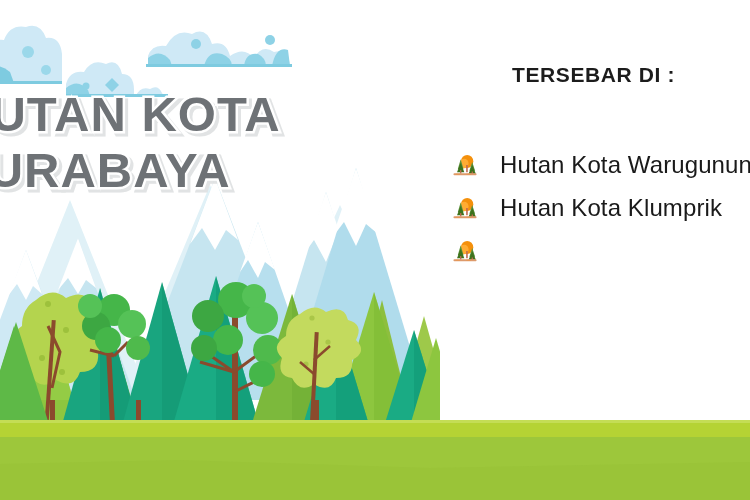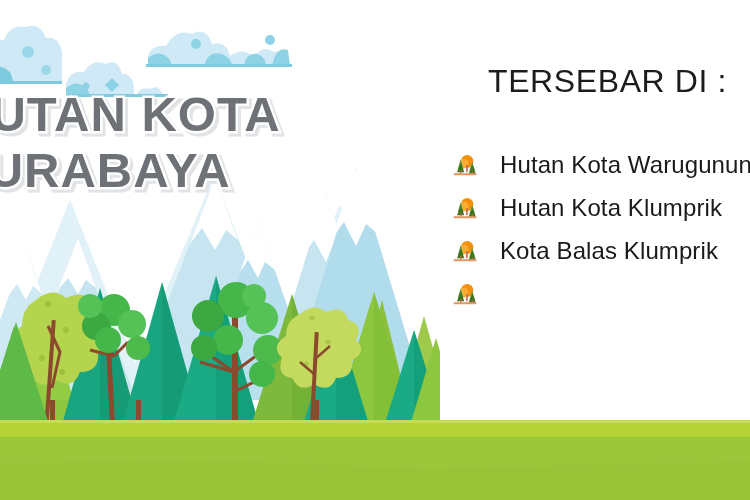--- a/index.html
+++ b/index.html
@@ -54,23 +54,23 @@
 
   
   #right-panel{
     position:absolute;
     left:440px;top:0;
     width:310px;height:500px;
     z-index:8;
   }
   #panel-heading{
     position:absolute;
-    left:48px;top:63px;
-    font-size:32px;
-    font-weight:normal;
+    left:72px;top:63px;
+    font-size:21px;
+    font-weight:bold;
     color:#1c1c1c;
     letter-spacing:.6px;
     white-space:nowrap;
   }
   #place-list{
     position:absolute;
     left:0;top:143px;
     width:310px;
     list-style:none;margin:0;padding:0;
   }
@@ -365,37 +365,20 @@
           <path d="M23 30 L28 18 L33 30 Z" fill="#3e721d"></path>
           <rect x="27.2" y="27" width="1.8" height="4" fill="#c1694f"></rect>
           <rect x="2" y="29.5" width="32" height="2.6" rx="1.3" fill="#dd9a6c"></rect>
           <rect x="5" y="30" width="6" height="1.4" fill="#ef9645" opacity=".7"></rect>
           <rect x="20" y="30" width="6" height="1.4" fill="#ef9645" opacity=".7"></rect>
         </svg>
         <span class="place-label">Hutan Kota Klumprik</span>
       </li>
 
 
-      <li class="place-item">
-        <svg class="place-icon" viewBox="0 0 36 36">
-          <ellipse cx="21" cy="13" rx="8.5" ry="9" fill="#f4900c"></ellipse>
-          <ellipse cx="17" cy="16" rx="6" ry="6.5" fill="#ffac33"></ellipse>
-          <rect x="19.6" y="18" width="2.2" height="10" fill="#c1694f"></rect>
-          <path d="M8 24 L12 10 L16 24 Z" fill="#5c913b"></path>
-          <path d="M7 28 L12 15 L17 28 Z" fill="#3e721d"></path>
-          <rect x="11.2" y="25" width="1.8" height="5" fill="#c1694f"></rect>
-          <path d="M24 26 L28 14 L32 26 Z" fill="#5c913b"></path>
-          <path d="M23 30 L28 18 L33 30 Z" fill="#3e721d"></path>
-          <rect x="27.2" y="27" width="1.8" height="4" fill="#c1694f"></rect>
-          <rect x="2" y="29.5" width="32" height="2.6" rx="1.3" fill="#dd9a6c"></rect>
-          <rect x="5" y="30" width="6" height="1.4" fill="#ef9645" opacity=".7"></rect>
-          <rect x="20" y="30" width="6" height="1.4" fill="#ef9645" opacity=".7"></rect>
-        </svg>
-        <span class="place-label">Kota Balas Klumprik</span>
-      </li>
 
       <li class="place-item">
         <svg class="place-icon" viewBox="0 0 36 36">
           <ellipse cx="21" cy="13" rx="8.5" ry="9" fill="#f4900c"></ellipse>
           <ellipse cx="17" cy="16" rx="6" ry="6.5" fill="#ffac33"></ellipse>
           <rect x="19.6" y="18" width="2.2" height="10" fill="#c1694f"></rect>
           <path d="M8 24 L12 10 L16 24 Z" fill="#5c913b"></path>
           <path d="M7 28 L12 15 L17 28 Z" fill="#3e721d"></path>
           <rect x="11.2" y="25" width="1.8" height="5" fill="#c1694f"></rect>
           <path d="M24 26 L28 14 L32 26 Z" fill="#5c913b"></path>

